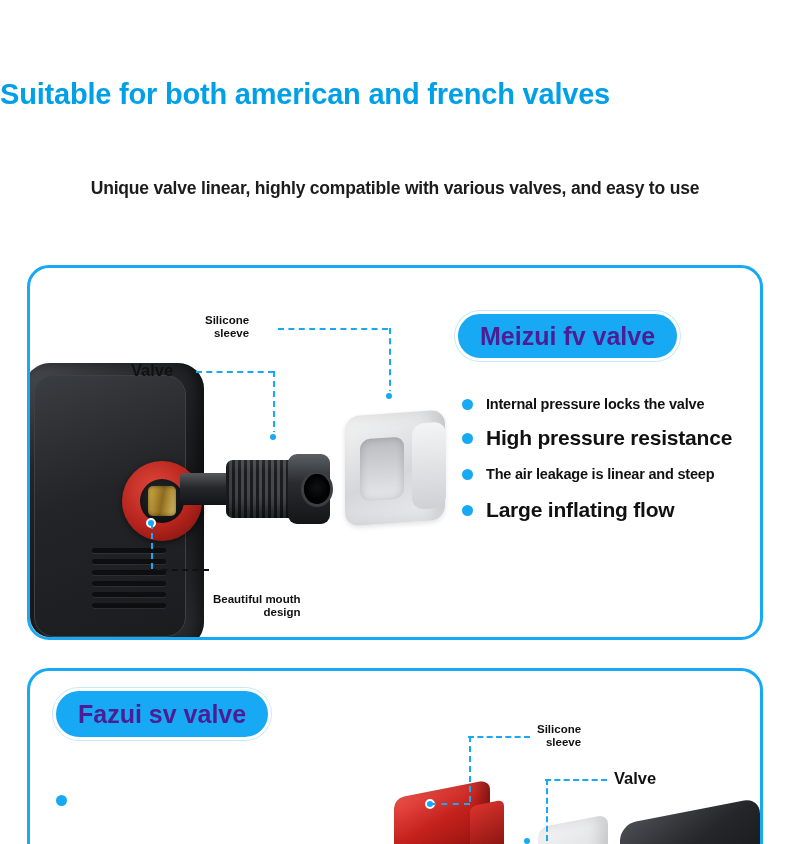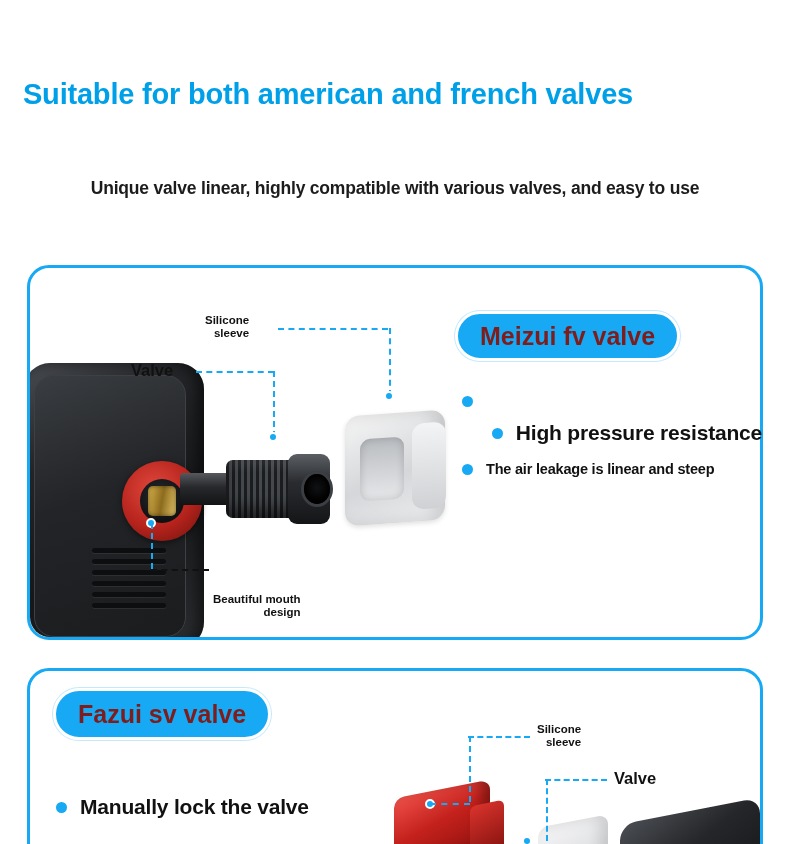--- a/index.html
+++ b/index.html
@@ -15,21 +15,21 @@
     font-family: "Liberation Sans", sans-serif;
     color: #111111;
   }
 
   
   .page-title {
     position: absolute;
     left: 0;
     top: 78px;
     width: 656px;
-    text-align: center;
+    text-align: left;
     font-size: 29px;
     font-weight: bold;
     color: #00a0e9;
     letter-spacing: -0.2px;
   }
   .page-subtitle {
     position: absolute;
     left: 0;
     top: 178px;
     width: 790px;
@@ -60,21 +60,21 @@
     width: 736px;
     height: 230px;
   }
 
   
   .pill {
     position: absolute;
     background: #17a9f3;
     border: 3px solid #ffffff;
     border-radius: 26px;
-    color: #7f1d1d;
+    color: #4c1d95;
     font-size: 25px;
     font-weight: bold;
     display: flex;
     align-items: center;
     justify-content: center;
     padding: 0 22px;
     box-sizing: border-box;
     white-space: nowrap;
     box-shadow: 0 0 0 1px rgba(23,169,243,0.25);
   }
@@ -411,28 +411,33 @@
 <div class="callout small center" style="left:213px; top:593px;">
   <div>Beautiful mouth</div>
   <div>design</div>
 </div>
 
 <div class="pill" id="pill-fv">Meizui fv valve</div>
 
 <div class="bullets" id="bullets-fv">
   <div class="bullet-row">
     <span class="bullet-dot"></span>
-  </div>
-  <div class="bullet-row" style="margin-bottom:16px;justify-content:flex-end;">
+    <span class="bullet-text sz-sm">Internal pressure locks the valve</span>
+  </div>
+  <div class="bullet-row" style="margin-bottom:16px;">
     <span class="bullet-dot"></span>
     <span class="bullet-text sz-lg">High pressure resistance</span>
   </div>
   <div class="bullet-row" style="margin-bottom:16px;">
     <span class="bullet-dot"></span>
     <span class="bullet-text sz-sm">The air leakage is linear and steep</span>
+  </div>
+  <div class="bullet-row">
+    <span class="bullet-dot"></span>
+    <span class="bullet-text sz-lg">Large inflating flow</span>
   </div>
 </div>
 
 <div class="card" id="card-sv"></div>
 
 <div class="photo" id="photo-sv">
   <div class="sv-red"></div>
   <div class="sv-red2"></div>
   <div class="sv-sleeve"></div>
   <div class="sv-dark"></div>
@@ -450,15 +455,14 @@
 <div class="callout mid" style="left:614px; top:769px;">Valve</div>
 <div class="dash-h" style="left:545px; top:779px; width:62px;"></div>
 <div class="dash-v" style="left:546px; top:779px; height:62px;"></div>
 <div class="dot" style="left:522px; top:836px;"></div>
 
 <div class="pill" id="pill-sv">Fazui sv valve</div>
 
 <div class="bullets" id="bullets-sv">
   <div class="bullet-row">
     <span class="bullet-dot"></span>
-    <span class="bullet-text sz-lg">Manually lock the valve</span>
   </div>
 </div>
 
 </body></html>

